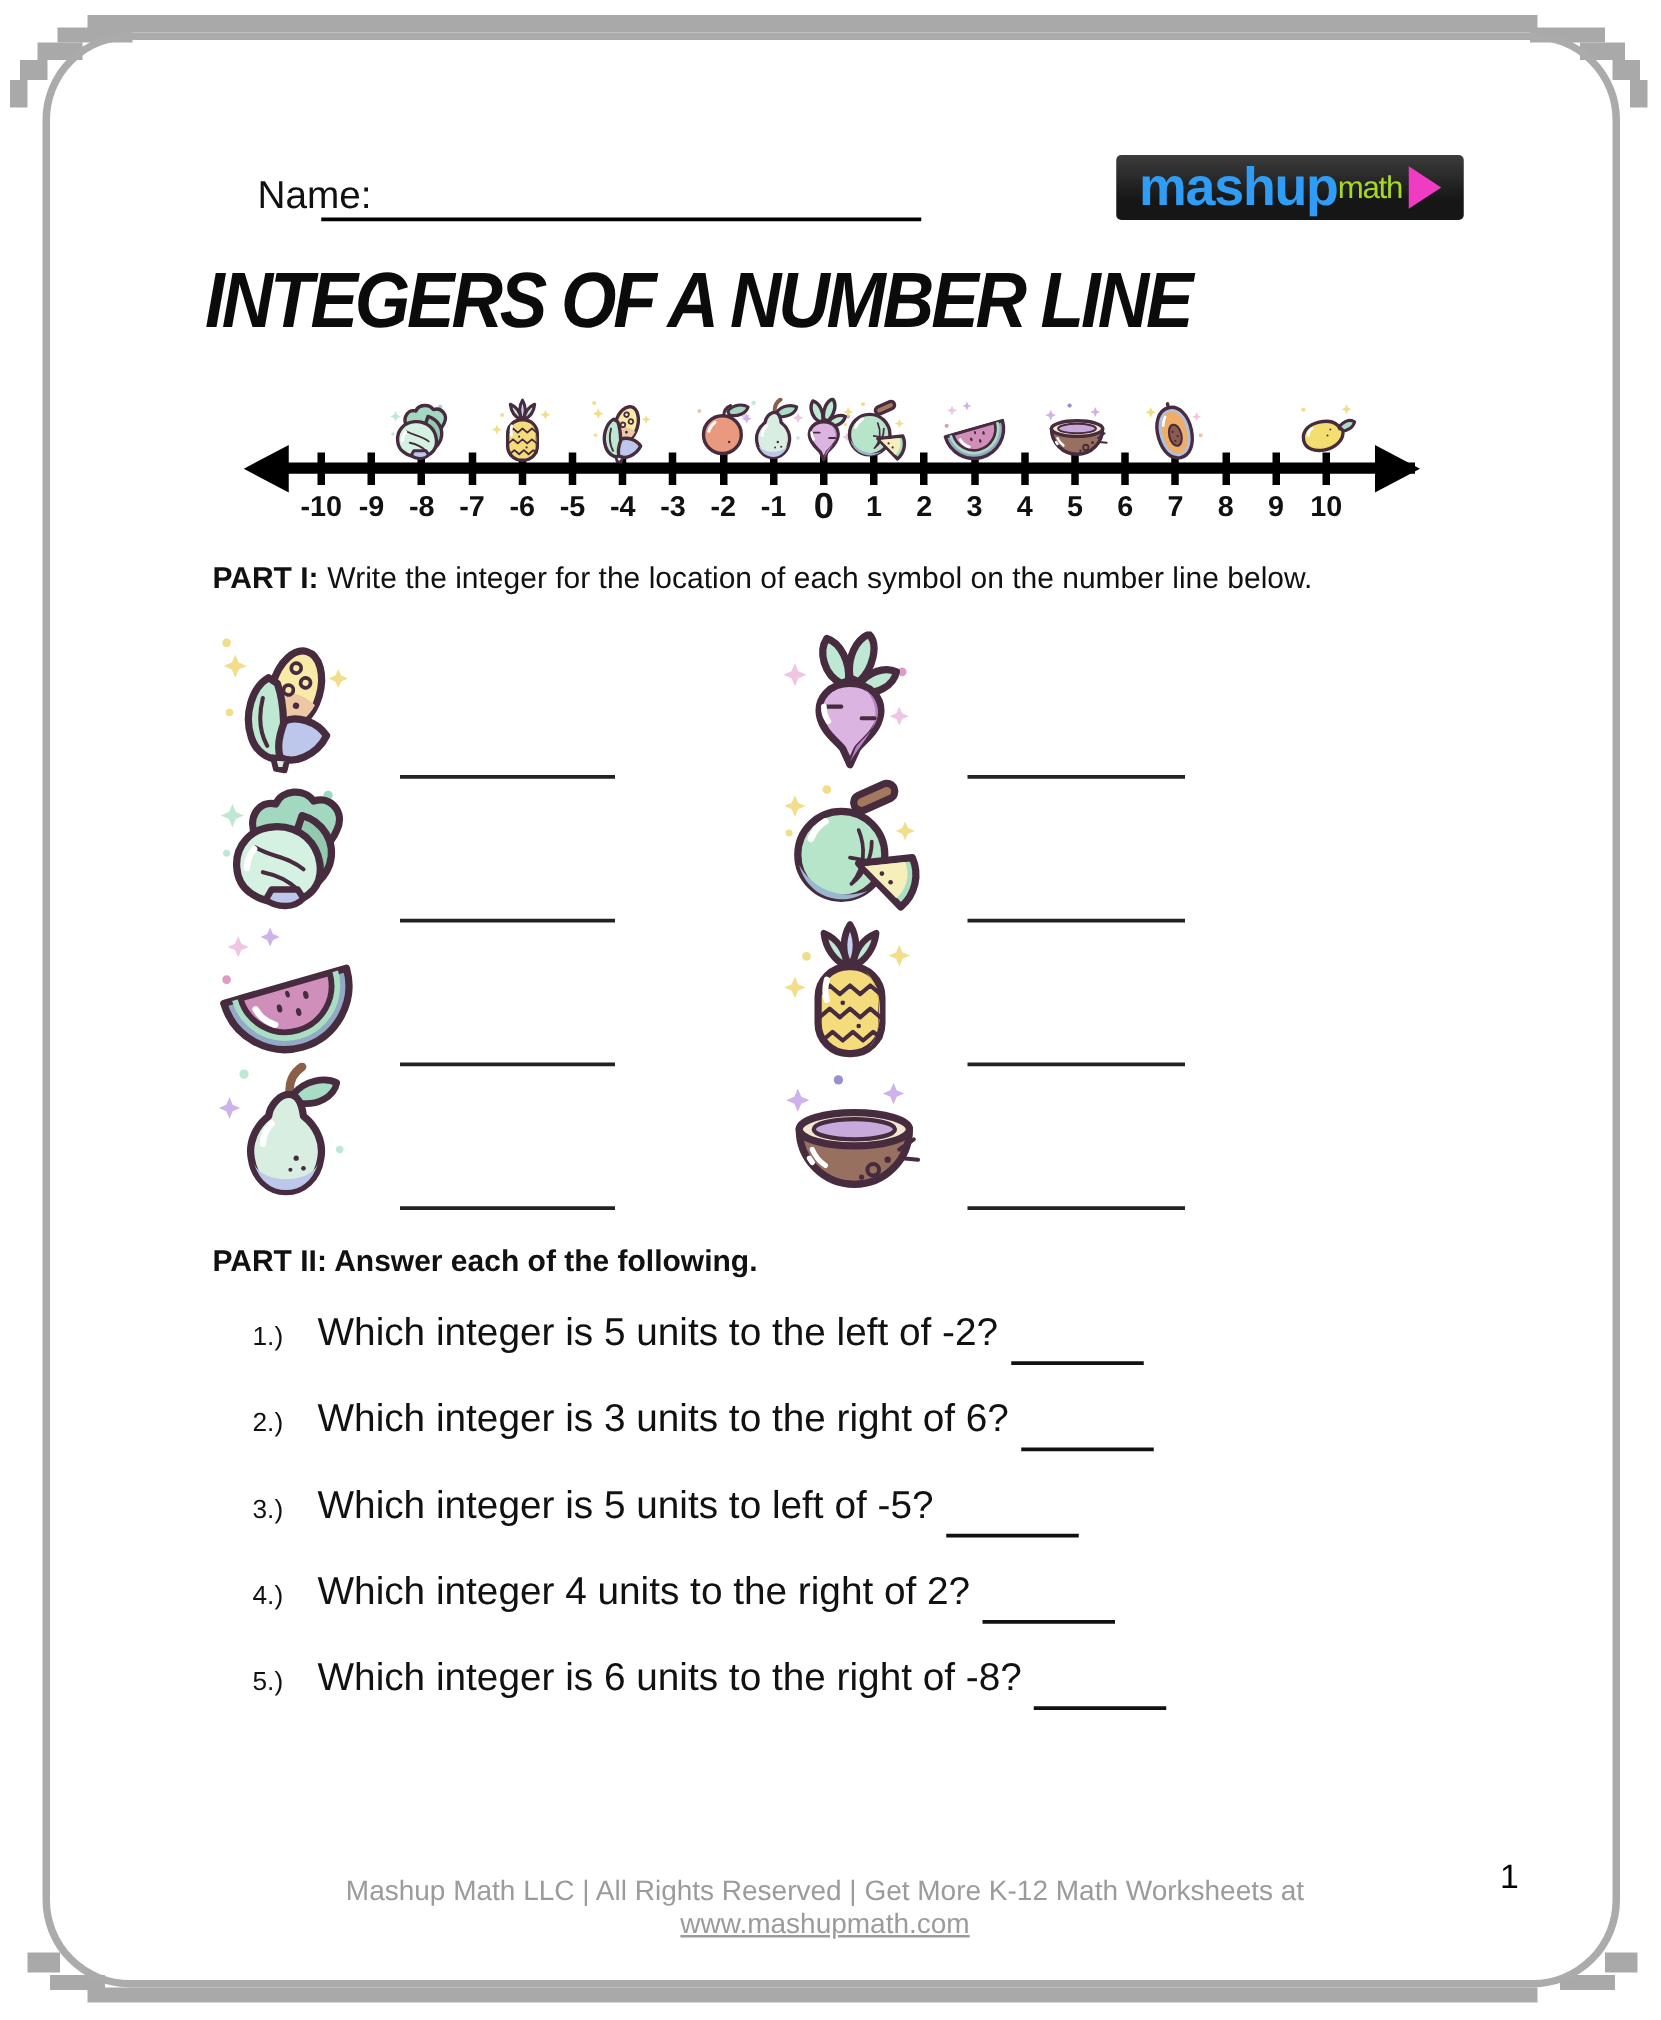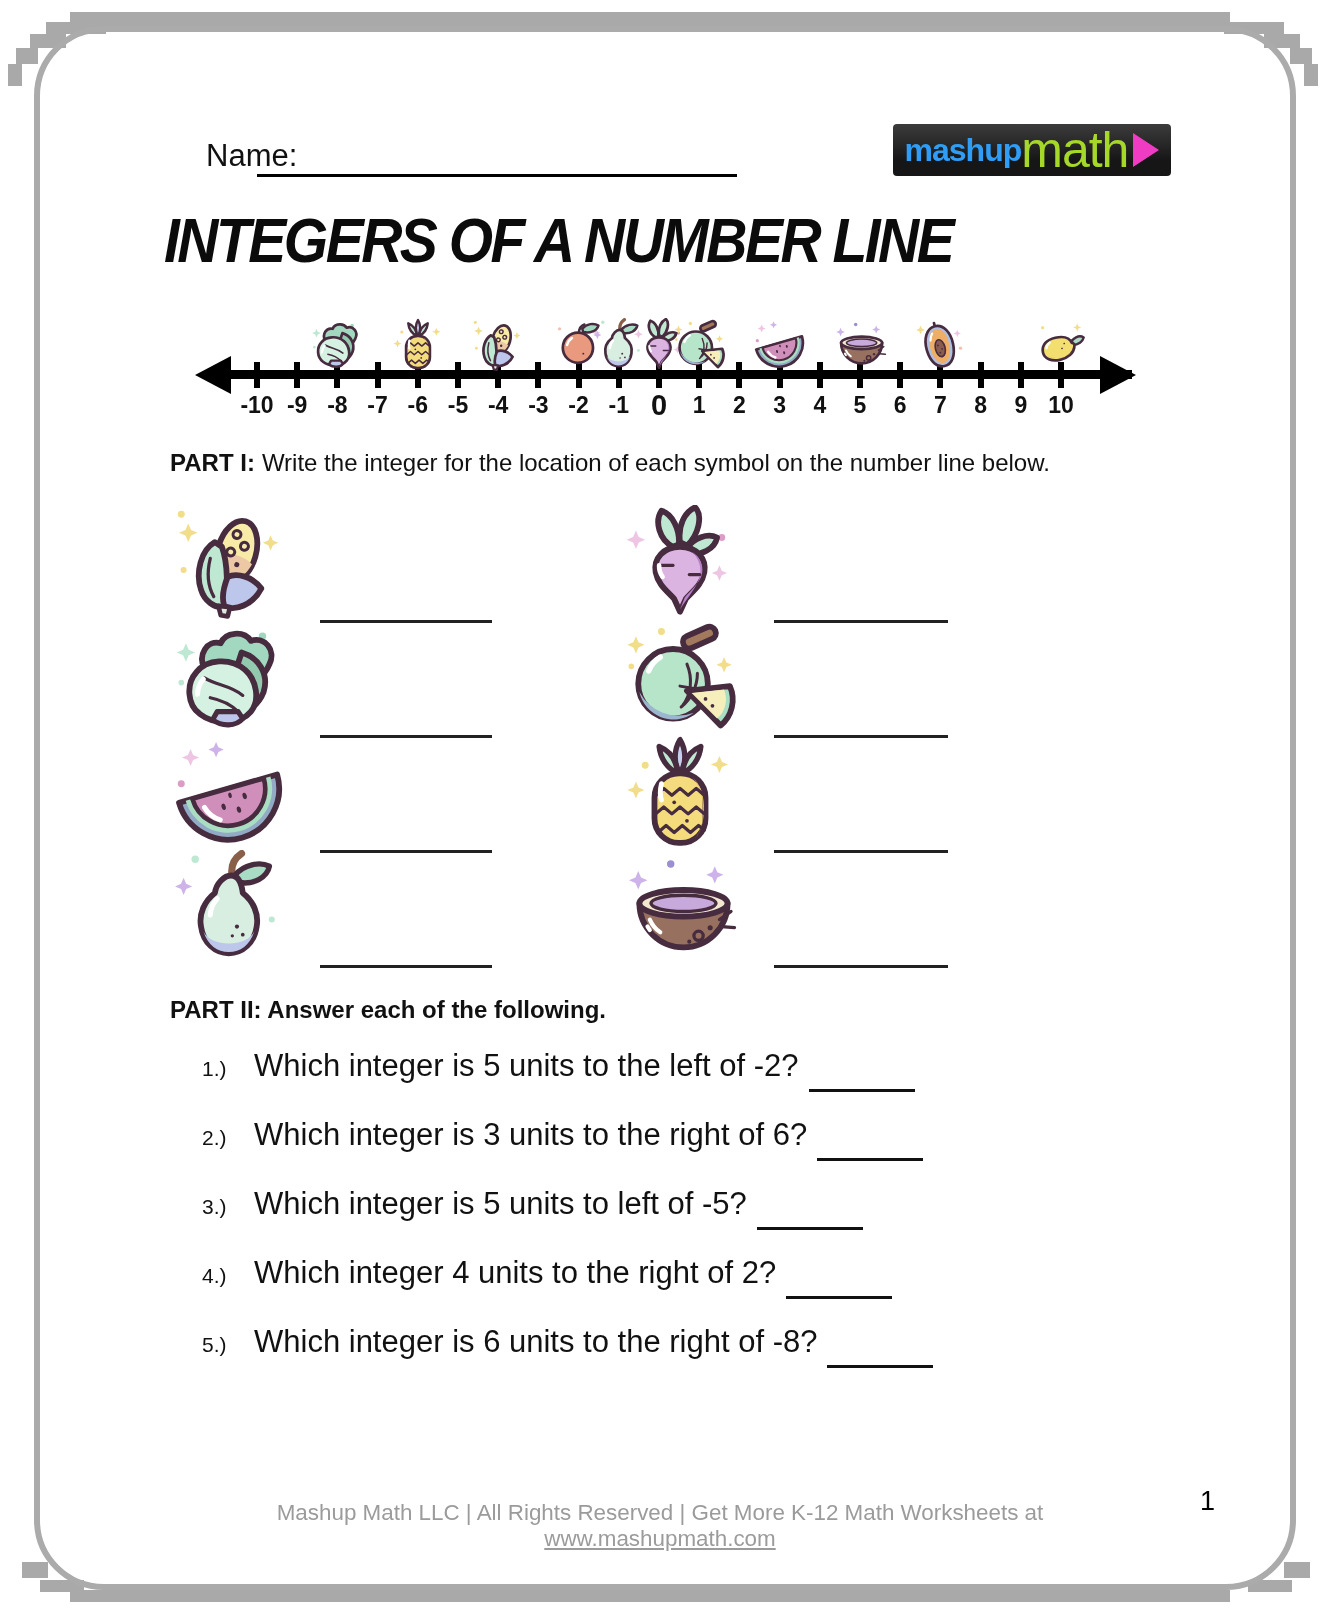--- a/index.html
+++ b/index.html
@@ -7,22 +7,22 @@
         font-family:"Liberation Sans",sans-serif;color:#111;}
   
   .frame{position:absolute;left:34px;top:26px;width:1262px;height:1564px;box-sizing:border-box;
          border:6px solid #ababab;border-radius:70px;}
   .artifact{position:absolute;background:#a9a9a9;}
   
   .name-label{position:absolute;left:170px;top:138px;font-size:31px;margin-left:36px;}
   .name-line{position:absolute;left:257px;top:146px;width:480px;height:28px;border-bottom:3px solid #000;}
   .logo{position:absolute;left:893px;top:124px;width:278px;height:52px;border-radius:4px;
         background:linear-gradient(180deg,#3c3c3c,#161616 70%);display:flex;align-items:center;justify-content:center;}
-  .logo .w1{font-size:32px;font-weight:bold;color:#2f9df5;letter-spacing:-1px;}
-  .logo .w2{font-size:50px;color:#a6d829;letter-spacing:-1px;}
+  .logo .w1{font-size:43px;font-weight:bold;color:#2f9df5;letter-spacing:-1px;}
+  .logo .w2{font-size:25px;color:#a6d829;letter-spacing:-1px;}
   .logo .arrow{width:0;height:0;border-top:17px solid transparent;border-bottom:17px solid transparent;
                border-left:26px solid #f03cc3;margin-left:5px;}
   .title{position:absolute;left:164px;top:204px;font-size:57px;font-weight:bold;font-style:italic;
          letter-spacing:-2.5px;white-space:nowrap;transform:scaleY(1.1);transform-origin:left top;color:#0b0b0b;}
   
   .numberline{position:absolute;left:0;top:0;width:100%;height:100%;pointer-events:none;}
   .nl-line{position:absolute;left:222px;top:370px;width:910px;height:9px;background:#000;}
   .nl-arrow{position:absolute;width:0;height:0;border-top:19px solid transparent;border-bottom:19px solid transparent;}
   .nl-arrow.left{left:195px;top:356px;border-right:36px solid #000;}
   .nl-arrow.right{left:1100px;top:356px;border-left:36px solid #000;}

